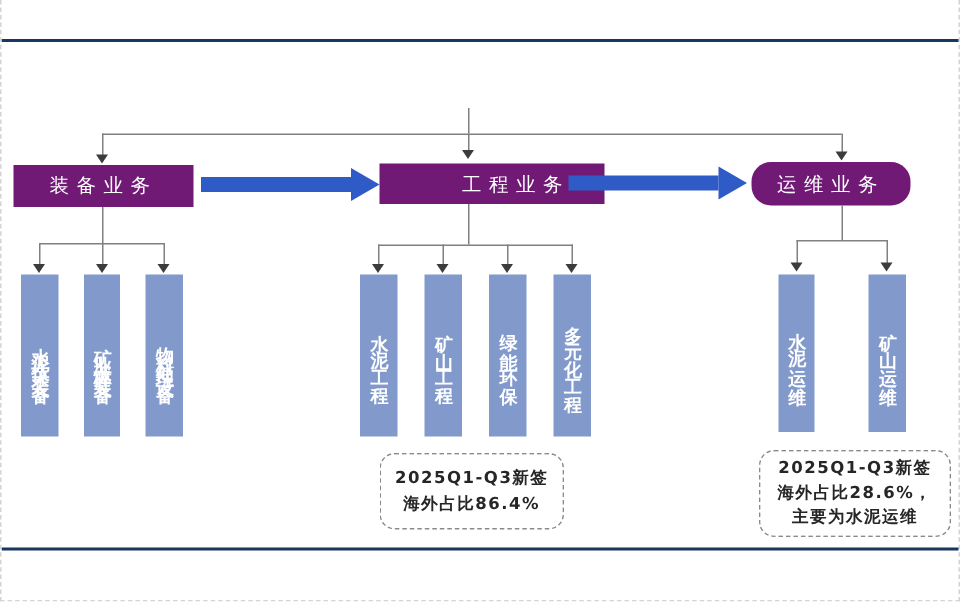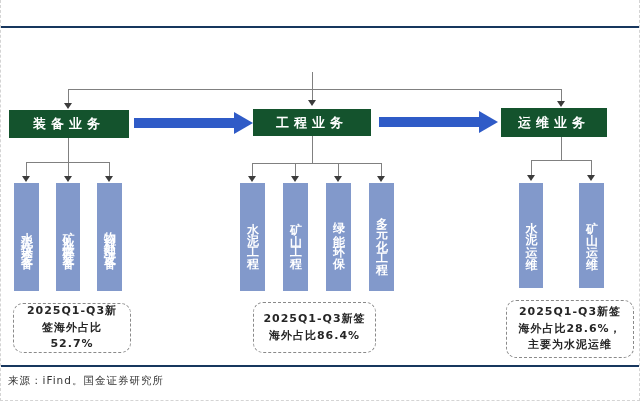--- a/index.html
+++ b/index.html
@@ -10,22 +10,22 @@
     box-sizing:border-box;
   }
   .abs{position:absolute;}
   .fig-title{left:7px;top:4px;font-size:13px;font-weight:bold;font-style:italic;color:#000;letter-spacing:0.5px;white-space:nowrap;}
   .rule{background:#17375E;height:2px;left:0;width:640px;}
   .root-box{
     left:220px;top:38px;width:184px;height:34px;background:#1230A5;color:#fff;
     display:flex;align-items:center;justify-content:center;font-size:14px;font-weight:bold;letter-spacing:5px;
   }
   .branch-box{
-    background:#14532d;color:#fff;display:flex;align-items:center;justify-content:center;
-    font-size:13px;font-weight:bold;letter-spacing:5px;
+    background:#701a75;color:#fff;display:flex;align-items:center;justify-content:center;
+    font-size:13px;font-weight:normal;letter-spacing:5px;
   }
   .hline{background:#808080;height:1px;}
   .vline{background:#808080;width:1px;}
   .arrowhead{width:0;height:0;border-left:4px solid transparent;border-right:4px solid transparent;border-top:6px solid #3c3c3c;}
   .flow-body{background:#2F5BC7;height:10px;}
   .flow-head{width:0;height:0;border-top:11px solid transparent;border-bottom:11px solid transparent;border-left:19px solid #2F5BC7;}
   .flow-label{color:#1F3864;font-weight:bold;font-size:11px;text-align:center;letter-spacing:1.5px;white-space:nowrap;}
   .bar{
     background:#8299CB;color:#fff;font-weight:bold;font-size:12px;
     writing-mode:vertical-rl;text-orientation:upright;
@@ -51,22 +51,22 @@
   <div class="abs vline" style="left:311px;top:72px;height:17px;"></div>
   <div class="abs hline" style="left:67px;top:89px;width:493px;"></div>
   <div class="abs vline" style="left:67px;top:89px;height:15px;"></div>
   <div class="abs arrowhead" style="left:63px;top:103px;"></div>
   <div class="abs vline" style="left:311px;top:89px;height:12px;"></div>
   <div class="abs arrowhead" style="left:307px;top:100px;"></div>
   <div class="abs vline" style="left:560px;top:89px;height:13px;"></div>
   <div class="abs arrowhead" style="left:556px;top:101px;"></div>
 
   <div class="abs branch-box" style="left:8px;top:110px;width:120px;height:28px;">装备业务</div>
-  <div class="abs branch-box" style="left:252px;top:109px;width:118px;height:27px;">工程业务</div>
-  <div class="abs branch-box" style="left:500px;top:108px;width:106px;height:29px;">运维业务</div>
+  <div class="abs branch-box" style="left:252px;top:109px;width:118px;height:27px;padding-left:32px;">工程业务</div>
+  <div class="abs branch-box" style="left:500px;top:108px;width:106px;height:29px;border-radius:13px;">运维业务</div>
 
   <div class="abs flow-body" style="left:133px;top:118px;width:100px;"></div>
   <div class="abs flow-head" style="left:233px;top:112px;"></div>
 
   <div class="abs flow-body" style="left:378px;top:117px;width:100px;"></div>
   <div class="abs flow-head" style="left:478px;top:111px;"></div>
 
   <div class="abs vline" style="left:67px;top:138px;height:24px;"></div>
   <div class="abs hline" style="left:25px;top:162px;width:84px;"></div>
   <div class="abs vline" style="left:25px;top:162px;height:15px;"></div>
@@ -99,25 +99,21 @@
   <div class="abs vline" style="left:560px;top:137px;height:23px;"></div>
   <div class="abs hline" style="left:530px;top:160px;width:61px;"></div>
   <div class="abs vline" style="left:530px;top:160px;height:16px;"></div>
   <div class="abs arrowhead" style="left:526px;top:175px;"></div>
   <div class="abs vline" style="left:590px;top:160px;height:16px;"></div>
   <div class="abs arrowhead" style="left:586px;top:175px;"></div>
 
   <div class="abs bar ls12" style="left:518px;top:183px;width:24px;height:105px;">水泥运维</div>
   <div class="abs bar ls12" style="left:578px;top:183px;width:25px;height:105px;">矿山运维</div>
 
-  <div class="abs note" style="left:12px;top:303px;width:118px;height:50px;">2025Q1-Q3新
-签海外占比
-52.7%</div>
   <div class="abs note" style="left:252px;top:302px;width:123px;height:51px;">2025Q1-Q3新签
 海外占比86.4%</div>
   <div class="abs note" style="left:505px;top:300px;width:128px;height:58px;">2025Q1-Q3新签
 海外占比28.6%，
 主要为水泥运维</div>
 
   <div class="abs rule" style="top:365px;"></div>
-  <div class="abs source">来源：iFind。国金证券研究所</div>
 
 </div>
 
 </body></html>

